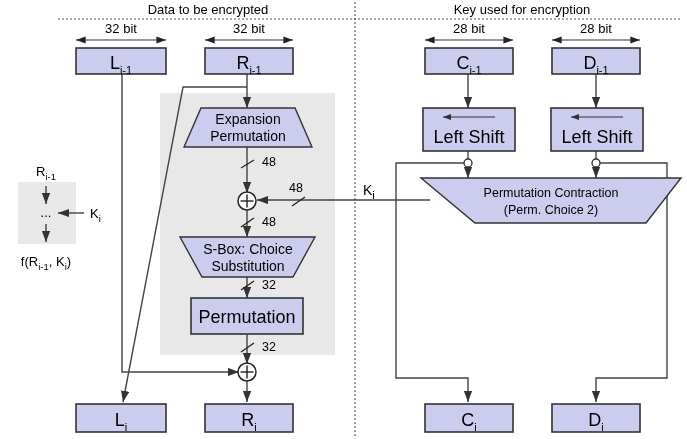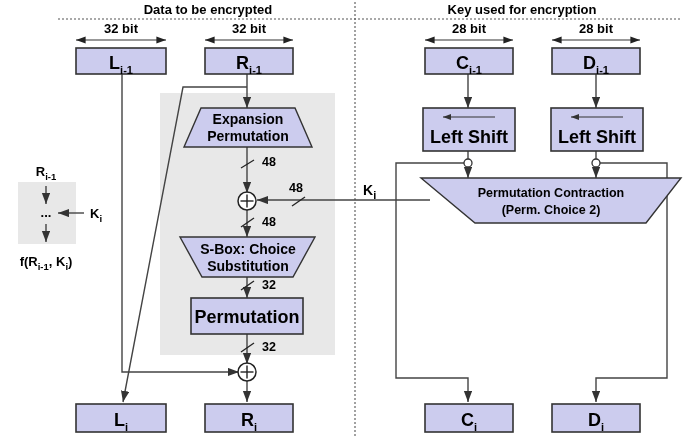--- a/index.html
+++ b/index.html
@@ -1,17 +1,17 @@
 <!DOCTYPE html>
 <html><head>
 <meta charset="utf-8">
 <style>
   html,body{margin:0;padding:0;background:#ffffff;}
   body{font-family:"Liberation Sans",sans-serif;}
-  #stage{position:relative;width:687px;height:439px;background:#fff;overflow:hidden;font-weight:bold;}
+  #stage{position:relative;width:687px;height:439px;background:#fff;overflow:hidden;}
   svg{display:block;}
   .shape-fill{fill:#ccccee;stroke:#333333;stroke-width:1.4;}
   .box-fill{fill:#ccccee;stroke:#333333;stroke-width:1.6;}
   .greyband{fill:#e8e8e8;stroke:none;}
   .wire{stroke:#444444;stroke-width:1.4;fill:none;}
   .wire-thin{stroke:#333333;stroke-width:1.2;fill:none;}
   .tick{stroke:#222222;stroke-width:1.3;fill:none;}
   .xor{fill:#ffffff;stroke:#222222;stroke-width:1.5;}
   .xorplus{stroke:#222222;stroke-width:1.4;}
   .dotj{fill:#ffffff;stroke:#333333;stroke-width:1.3;}

